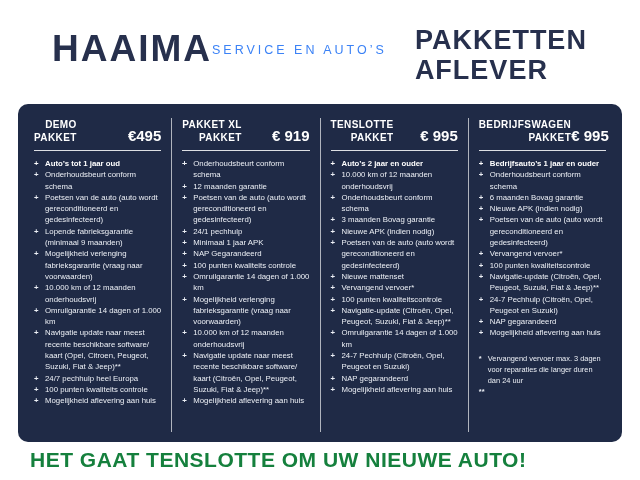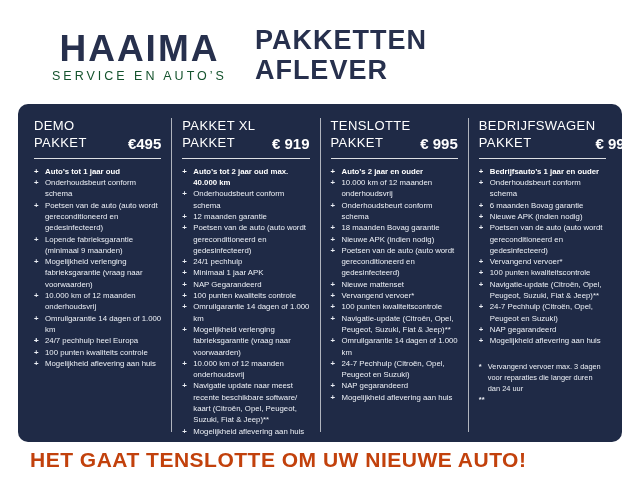--- a/index.html
+++ b/index.html
@@ -2,60 +2,60 @@
 <html><head>
 <meta charset="utf-8">
 <style>
   html,body{margin:0;padding:0;background:#ffffff;}
   .page{
     position:relative;width:640px;height:480px;overflow:hidden;
     background:#ffffff;font-family:"Liberation Sans","DejaVu Sans",sans-serif;
   }
   
   .hdr{display:flex;align-items:flex-start;padding:24px 0 0 52px;}
-  .brand{display:flex;flex-direction:column;align-items:center;margin-top:6px;}
+  .brand{display:flex;flex-direction:row;align-items:center;margin-top:6px;}
   .brand-name{
     font-size:37px;font-weight:800;letter-spacing:2px;color:#27304D;line-height:1;
   }
   .brand-tag{
-    font-size:12.5px;font-weight:500;letter-spacing:3px;color:#14532d;margin-top:2px;text-align:center;
+    font-size:12.5px;font-weight:500;letter-spacing:3px;color:#3b82f6;margin-top:2px;text-align:center;
   }
   .title{margin-left:28px;margin-top:2px;}
   .title div{
     font-size:27px;font-weight:800;letter-spacing:1px;color:#27304D;line-height:1.1;
   }
   
   .panel{
     position:absolute;left:18px;top:104px;width:604px;height:338px;
     background:#1F2A46;border-radius:10px;box-sizing:border-box;
     padding:14px 6px 10px 6px;display:flex;color:#EDF0F6;
   }
   .col{flex:1 1 0;padding:0 10px;box-sizing:border-box;min-width:0;}
   .col + .col{border-left:1px solid rgba(255,255,255,0.65);}
   .col-head{display:flex;align-items:flex-end;}
-  .pkg-name{font-size:13px;font-weight:400;letter-spacing:.4px;line-height:1.3;color:#fff;}
+  .pkg-name{font-size:10px;font-weight:700;letter-spacing:.4px;line-height:1.3;color:#fff;text-align:right;}
   .pkg-price{margin-left:auto;font-size:15px;font-weight:800;color:#fff;white-space:nowrap;}
   .head-rule{border:none;border-top:1px solid rgba(255,255,255,0.85);margin:6px 0 7px 0;}
   ul.items{list-style:none;margin:0;padding:0;}
   ul.items li{
     position:relative;padding-left:11px;font-size:7.8px;line-height:1.45;
     color:#EDF0F6;font-weight:500;
   }
   ul.items li.first{font-weight:800;color:#fff;}
   ul.items li .plus{position:absolute;left:0;top:0;font-weight:800;}
   .footnotes{margin-top:14px;}
   .fnote{
     position:relative;font-size:7.4px;line-height:1.5;color:#EDF0F6;
     padding-left:9px;text-indent:-0px;
   }
   .fnote .fmark{position:absolute;left:0;top:0;font-weight:700;}
   
   .footer{
     position:absolute;left:30px;top:448px;
-    font-size:21px;font-weight:800;letter-spacing:.5px;color:#c2410c;
+    font-size:21px;font-weight:800;letter-spacing:.5px;color:#15803d;
   }
 </style>
 </head>
 <body>
 
 <div class="page">
 
   <div class="hdr">
     <div class="brand">
       <div class="brand-name">HAAIMA</div>
@@ -79,38 +79,38 @@
       </div>
       <hr class="head-rule">
       <ul class="items">
           <li class="first"><span class="plus">+</span><span>Auto’s tot 1 jaar oud</span></li>
           <li><span class="plus">+</span><span>Onderhoudsbeurt conform schema</span></li>
           <li><span class="plus">+</span><span>Poetsen van de auto (auto wordt gereconditioneerd en gedesinfecteerd)</span></li>
           <li><span class="plus">+</span><span>Lopende fabrieksgarantie (minimaal 9 maanden)</span></li>
           <li><span class="plus">+</span><span>Mogelijkheid verlenging fabrieksgarantie (vraag naar voorwaarden)</span></li>
           <li><span class="plus">+</span><span>10.000 km of 12 maanden onderhoudsvrij</span></li>
           <li><span class="plus">+</span><span>Omruilgarantie 14 dagen of 1.000 km</span></li>
-          <li><span class="plus">+</span></li>
+          <li><span class="plus">+</span><span>Navigatie update naar meest recente beschikbare software/ kaart (Opel, Citroen, Peugeot, Suzuki, Fiat &amp; Jeep)**</span></li>
           <li><span class="plus">+</span><span>24/7 pechhulp heel Europa</span></li>
           <li><span class="plus">+</span><span>100 punten kwaliteits controle</span></li>
           <li><span class="plus">+</span><span>Mogelijkheid aflevering aan huis</span></li>
         </ul>
     </div>
 
     <div class="col">
       <div class="col-head">
         <div class="pkg-name">
           <div>PAKKET XL</div>
           <div>PAKKET</div>
         </div>
         <div class="pkg-price">€ 919</div>
       </div>
       <hr class="head-rule">
       <ul class="items">
-          <li class="first"><span class="plus">+</span><span>Auto’s tot 2 jaar oud max. 40.000 km</span></li>
+          <li class="first"><span class="plus">+</span></li>
           <li><span class="plus">+</span><span>Onderhoudsbeurt conform schema</span></li>
           <li><span class="plus">+</span><span>12 maanden garantie</span></li>
           <li><span class="plus">+</span><span>Poetsen van de auto (auto wordt gereconditioneerd en gedesinfecteerd)</span></li>
           <li><span class="plus">+</span><span>24/1 pechhulp</span></li>
           <li><span class="plus">+</span><span>Minimaal 1 jaar APK</span></li>
           <li><span class="plus">+</span><span>NAP Gegarandeerd</span></li>
           <li><span class="plus">+</span><span>100 punten kwaliteits controle</span></li>
           <li><span class="plus">+</span><span>Omruilgarantie 14 dagen of 1.000 km</span></li>
           <li><span class="plus">+</span><span>Mogelijkheid verlenging fabrieksgarantie (vraag naar voorwaarden)</span></li>
           <li><span class="plus">+</span><span>10.000 km of 12 maanden onderhoudsvrij</span></li>
@@ -125,21 +125,21 @@
           <div>TENSLOTTE</div>
           <div>PAKKET</div>
         </div>
         <div class="pkg-price">€ 995</div>
       </div>
       <hr class="head-rule">
       <ul class="items">
           <li class="first"><span class="plus">+</span><span>Auto’s 2 jaar en ouder</span></li>
           <li><span class="plus">+</span><span>10.000 km of 12 maanden onderhoudsvrij</span></li>
           <li><span class="plus">+</span><span>Onderhoudsbeurt conform schema</span></li>
-          <li><span class="plus">+</span><span>18 maanden Bovag garantie</span></li>
+          <li><span class="plus">+</span><span>3 maanden Bovag garantie</span></li>
           <li><span class="plus">+</span><span>Nieuwe APK (indien nodig)</span></li>
           <li><span class="plus">+</span><span>Poetsen van de auto (auto wordt gereconditioneerd en gedesinfecteerd)</span></li>
           <li><span class="plus">+</span><span>Nieuwe mattenset</span></li>
           <li><span class="plus">+</span><span>Vervangend vervoer*</span></li>
           <li><span class="plus">+</span><span>100 punten kwaliteitscontrole</span></li>
           <li><span class="plus">+</span><span>Navigatie-update (Citroën, Opel, Peugeot, Suzuki, Fiat &amp; Jeep)**</span></li>
           <li><span class="plus">+</span><span>Omruilgarantie 14 dagen of 1.000 km</span></li>
           <li><span class="plus">+</span><span>24-7 Pechhulp (Citroën, Opel, Peugeot en Suzuki)</span></li>
           <li><span class="plus">+</span><span>NAP gegarandeerd</span></li>
           <li><span class="plus">+</span><span>Mogelijkheid aflevering aan huis</span></li>

